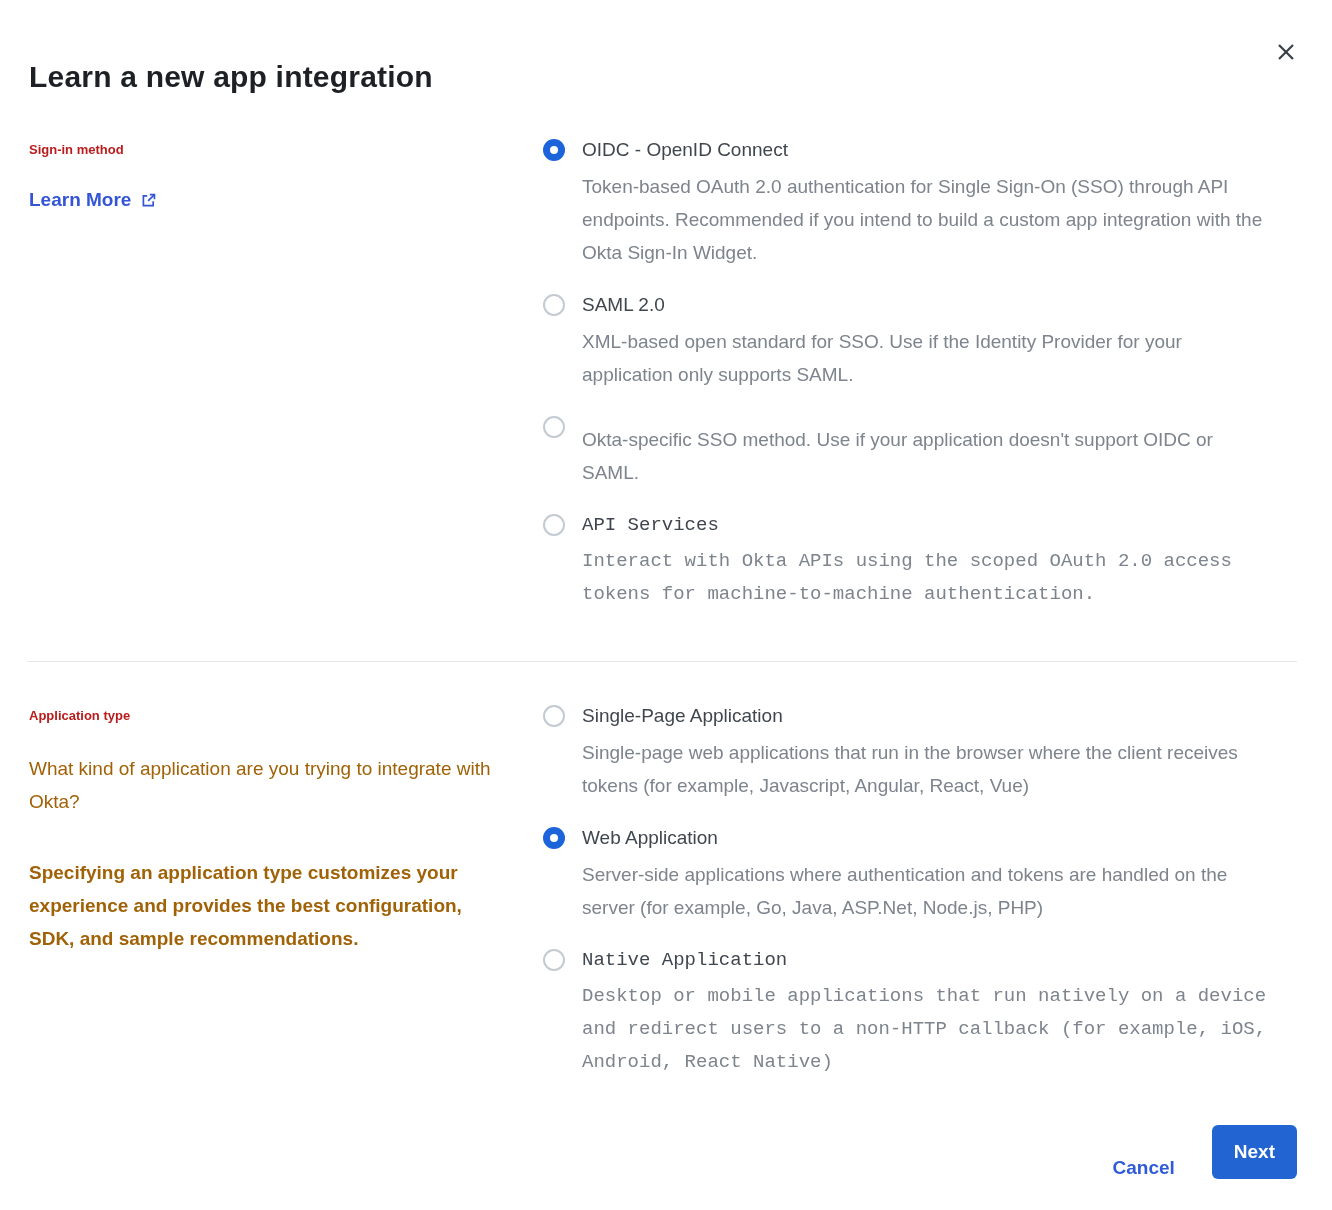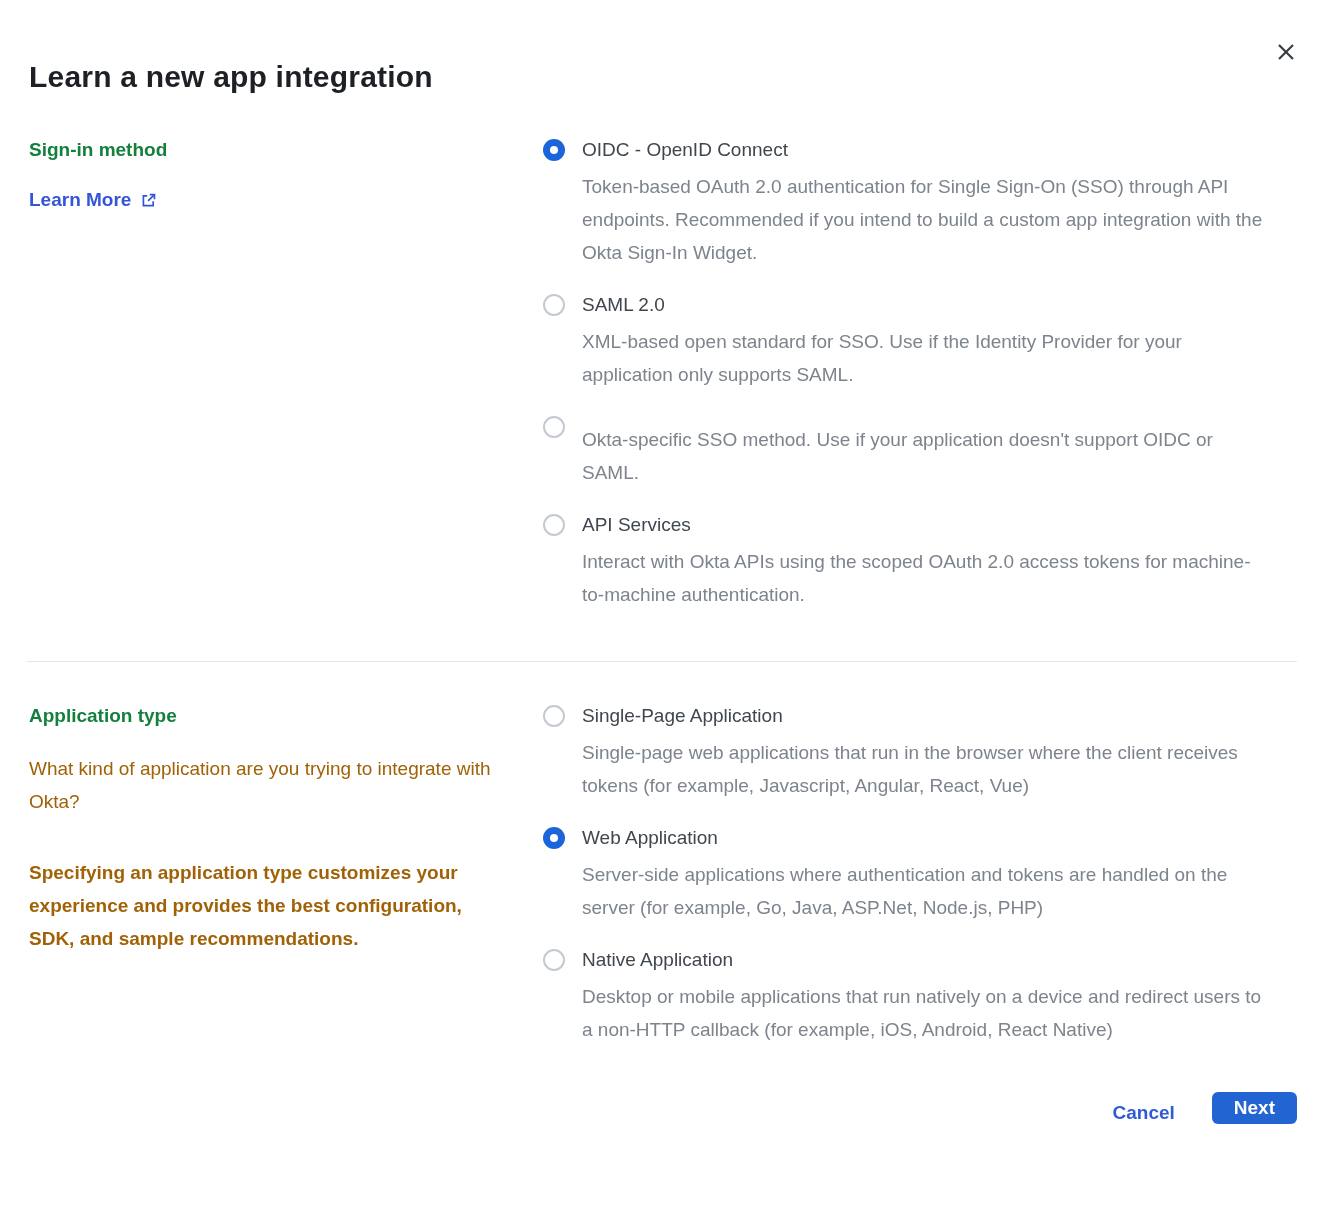--- a/index.html
+++ b/index.html
@@ -27,23 +27,23 @@
     font-weight: 700;
     color: #1d2025;
     letter-spacing: 0.2px;
   }
 
   .section-row { display: flex; margin-top: 44px; }
   .col-left { flex: 0 0 472px; margin-right: 42px; }
   .col-right { flex: 1; min-width: 0; }
 
   .section-label {
-    font-size: 19px;
-    font-weight: 700;
-    color: #15803d;
+    font-size: 13px;
+    font-weight: 700;
+    color: #b91c1c;
     line-height: 24px;
   }
 
   .learn-more {
     margin-top: 27px;
     display: inline-flex;
     align-items: center;
     gap: 9px;
     color: #3355d6;
     font-size: 19px;
@@ -56,21 +56,21 @@
   .left-para {
     font-size: 19px;
     line-height: 33px;
     color: #a16207;
     max-width: 470px;
   }
   .left-para.first { margin-top: 24px; }
   .left-para + .left-para { margin-top: 38px; font-weight: bold; }
 
   .option { display: flex; margin-bottom: 24px; cursor: pointer; }
-  .option:last-child { margin-bottom: 0; }
+  .option:last-child { margin-bottom: 0; font-family: Liberation Mono, monospace; }
 
   .radio {
     flex: none;
     width: 22px; height: 22px;
     border-radius: 50%;
     margin-right: 17px;
     margin-top: 1px;
     position: relative;
     border: 2px solid #c4cad1;
     background: #ffffff;
@@ -121,21 +121,21 @@
     font-family: inherit;
   }
   .next-button {
     background: #2264d1;
     color: #ffffff;
     font-size: 19px;
     font-weight: 700;
     font-family: inherit;
     border: none;
     border-radius: 6px;
-    padding: 5px 22px;
+    padding: 16px 22px;
     min-width: 84px;
     cursor: pointer;
   }
 </style>
 </head>
 <body>
 
 <div class="modal">
 
   <button class="close-btn">

